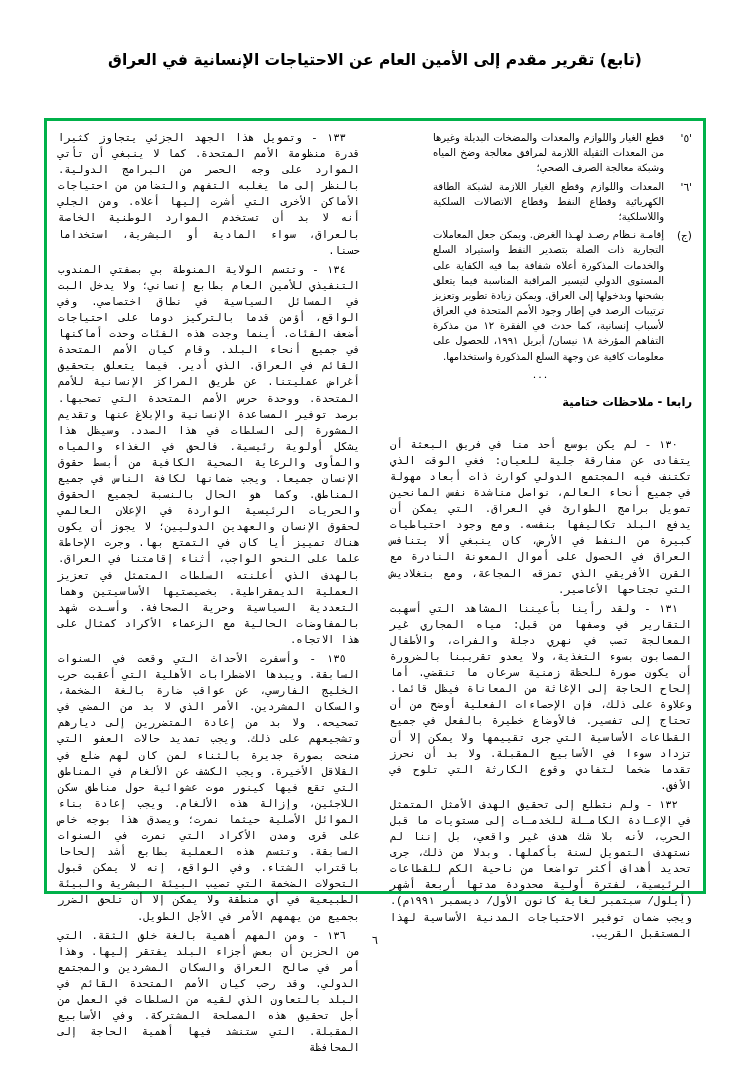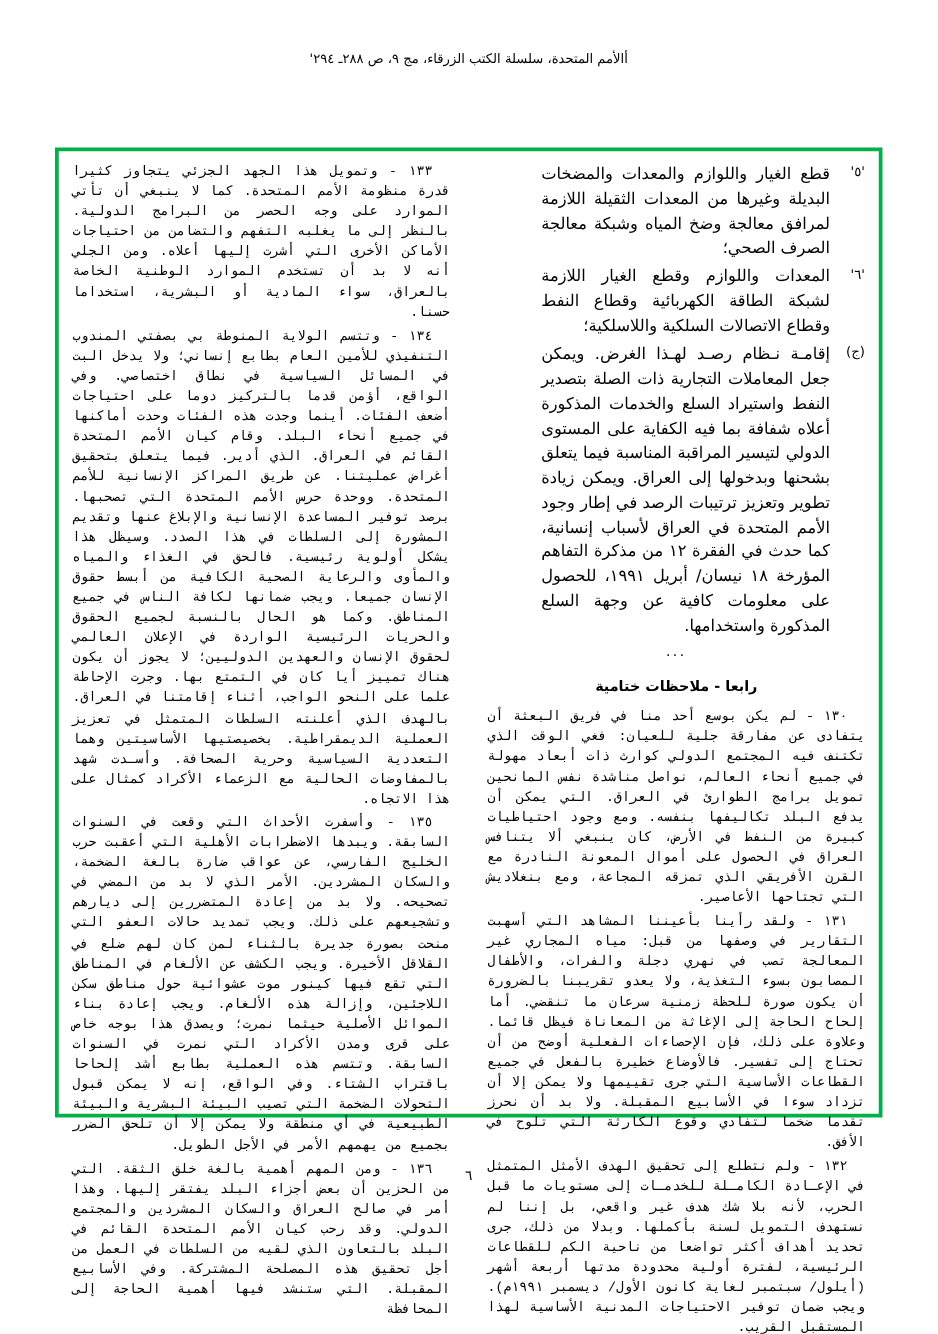--- a/index.html
+++ b/index.html
@@ -86,31 +86,31 @@
     flex: 0 0 auto;
     width: 28px;
     font-size: 10.6px;
     line-height: 1.52;
     text-align: right;
     padding-left: 4px;
     box-sizing: border-box;
   }
   .list-text {
     flex: 1 1 auto;
-    font-size: 13px;
+    font-size: 10px;
     line-height: 1.52;
     text-align: justify;
     direction: rtl;
     margin-left: 43px;
   }
   .section-head {
-    text-align: center;
+    text-align: right;
     font-weight: bold;
     font-size: 11.5px;
-    margin: 14px 0 10px 0;
+    margin: 14px 0 28px 0;
     direction: rtl;
   }
   .dots {
     text-align: center;
     font-size: 11px;
     margin: 4px 0 6px 0;
     letter-spacing: 2px;
   }
   .page-number {
     position: absolute;
@@ -120,21 +120,21 @@
     text-align: center;
     font-size: 11px;
     direction: rtl;
   }
 </style>
 </head>
 <body>
 
 <div class="page">
 
-  <div class="doc-subtitle">أالأمم المتحدة، سلسلة الكتب الزرقاء، مج ٩، ص ٢٨٨ـ ٢٩٤'</div>
+  <h1 class="doc-title">(تابع) تقرير مقدم إلى الأمين العام عن الاحتياجات الإنسانية في العراق</h1>
 
   <div class="frame"></div>
 
   <div class="columns">
 
     <div class="col">
 
       <div class="list-row">
         <div class="list-marker">'٥'</div>
         <div class="list-text">قطع الغيار واللوازم والمعدات والمضخات البديلة وغيرها من المعدات الثقيلة اللازمة لمرافق معالجة وضخ المياه وشبكة معالجة الصرف الصحي؛</div>

